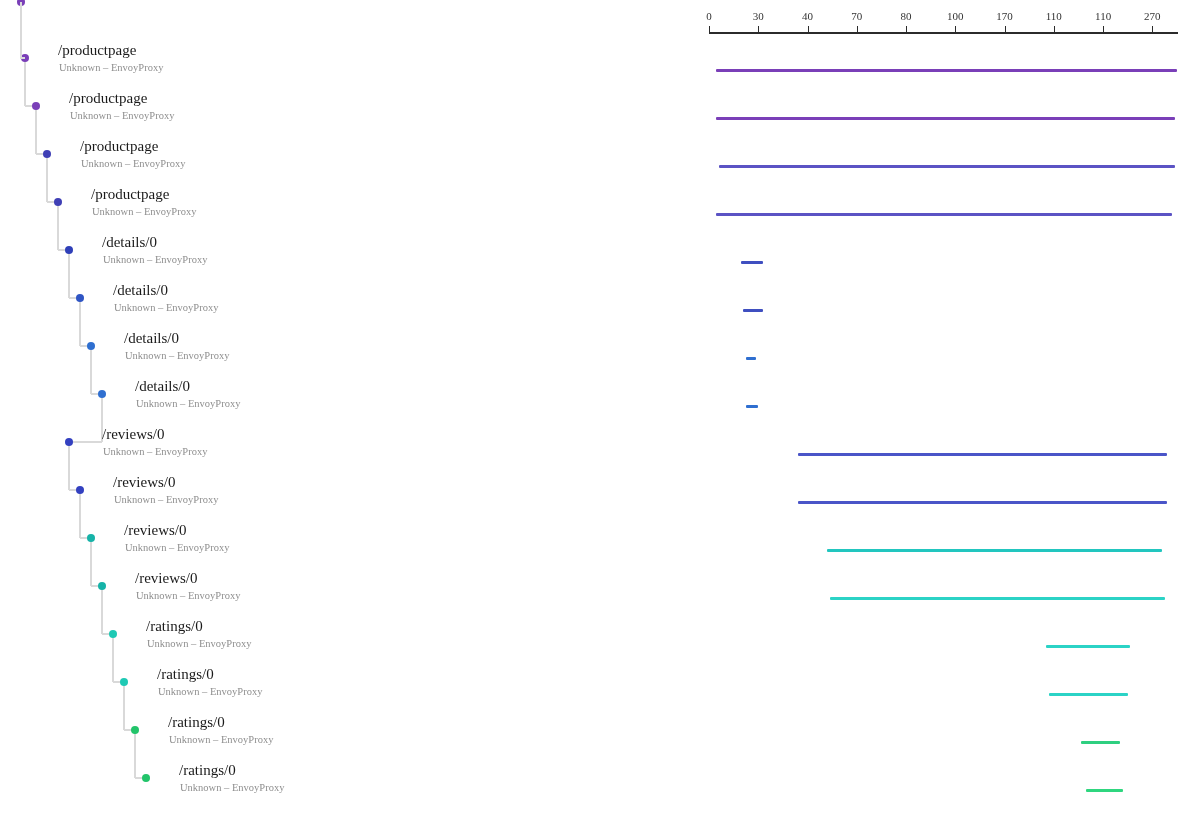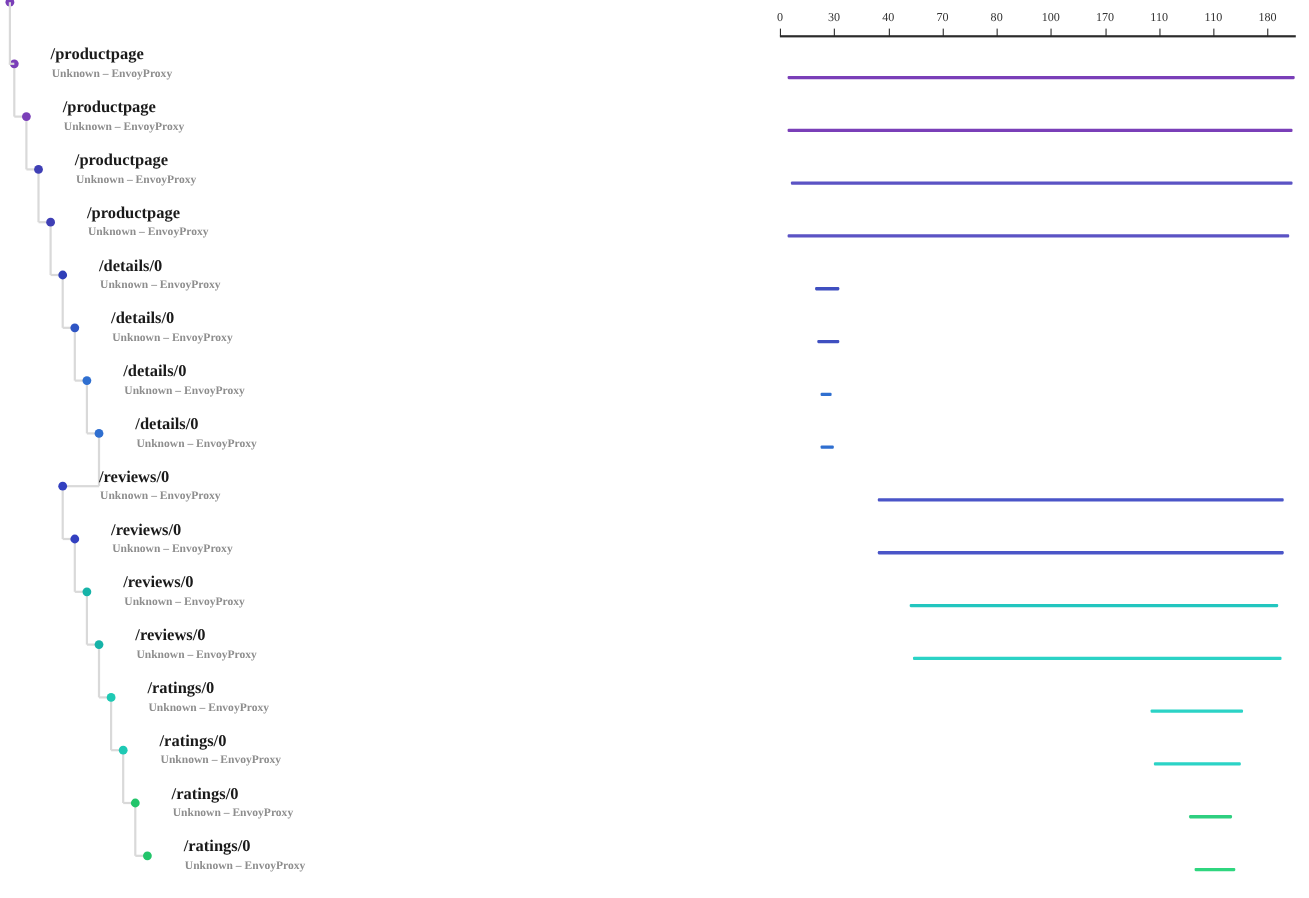--- a/index.html
+++ b/index.html
@@ -19,24 +19,23 @@
   #trace-view {
     position: absolute;
     left: 0; top: 0;
     width: 1190px;
     height: 816px;
   }
 
   
   #span-list {
     position: absolute;
-    left: 0; top: 0;
+    left: 12px; top: 0;
     width: 700px;
     height: 816px;
-    font-weight: bold;
   }
 
   .span-row {
     position: absolute;
     left: 0;
     width: 700px;
     height: 48px;
   }
 
   .span-title {
@@ -256,21 +255,21 @@
         <div class="tick-label" style="left: 206.053px;">80</div>
         <div class="tick" style="left: 255.316px;"></div>
         <div class="tick-label" style="left: 255.316px;">100</div>
         <div class="tick" style="left: 304.579px;"></div>
         <div class="tick-label" style="left: 304.579px;">170</div>
         <div class="tick" style="left: 353.842px;"></div>
         <div class="tick-label" style="left: 353.842px;">110</div>
         <div class="tick" style="left: 403.105px;"></div>
         <div class="tick-label" style="left: 403.105px;">110</div>
         <div class="tick" style="left: 452.368px;"></div>
-        <div class="tick-label" style="left: 452.368px;">180</div>
+        <div class="tick-label" style="left: 452.368px;">270</div>
       </div>
   <div class="bar" style="left: 16.3895px; width: 460.611px; top: 69px; background: rgb(122, 63, 184);"></div>
       <div class="bar" style="left: 16.3895px; width: 458.147px; top: 117px; background: rgb(122, 63, 184);"></div>
       <div class="bar" style="left: 18.8526px; width: 455.684px; top: 165px; background: rgb(91, 83, 196);"></div>
       <div class="bar" style="left: 16.3895px; width: 455.684px; top: 213px; background: rgb(91, 83, 196);"></div>
       <div class="bar" style="left: 41.0211px; width: 22.1684px; top: 261px; background: rgb(63, 79, 192);"></div>
       <div class="bar" style="left: 43.4842px; width: 19.7053px; top: 309px; background: rgb(63, 79, 192);"></div>
       <div class="bar" style="left: 45.9474px; width: 9.85263px; top: 357px; background: rgb(47, 111, 208);"></div>
       <div class="bar" style="left: 45.9474px; width: 12.3158px; top: 405px; background: rgb(47, 111, 208);"></div>
       <div class="bar" style="left: 97.6737px; width: 369.474px; top: 453px; background: rgb(74, 85, 200);"></div>

